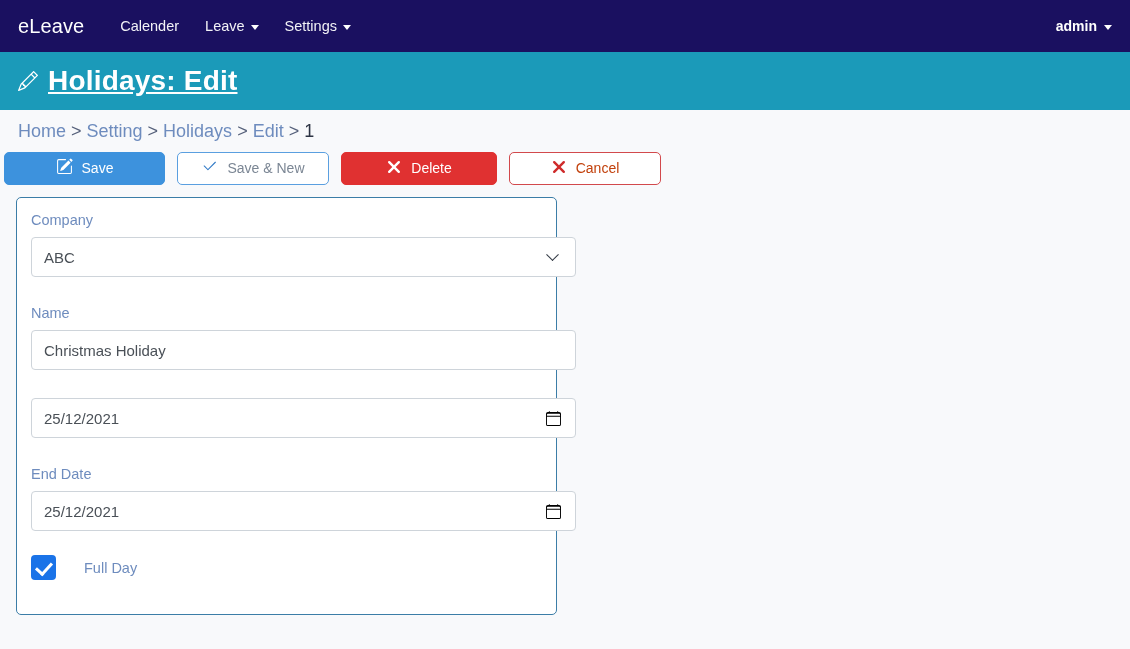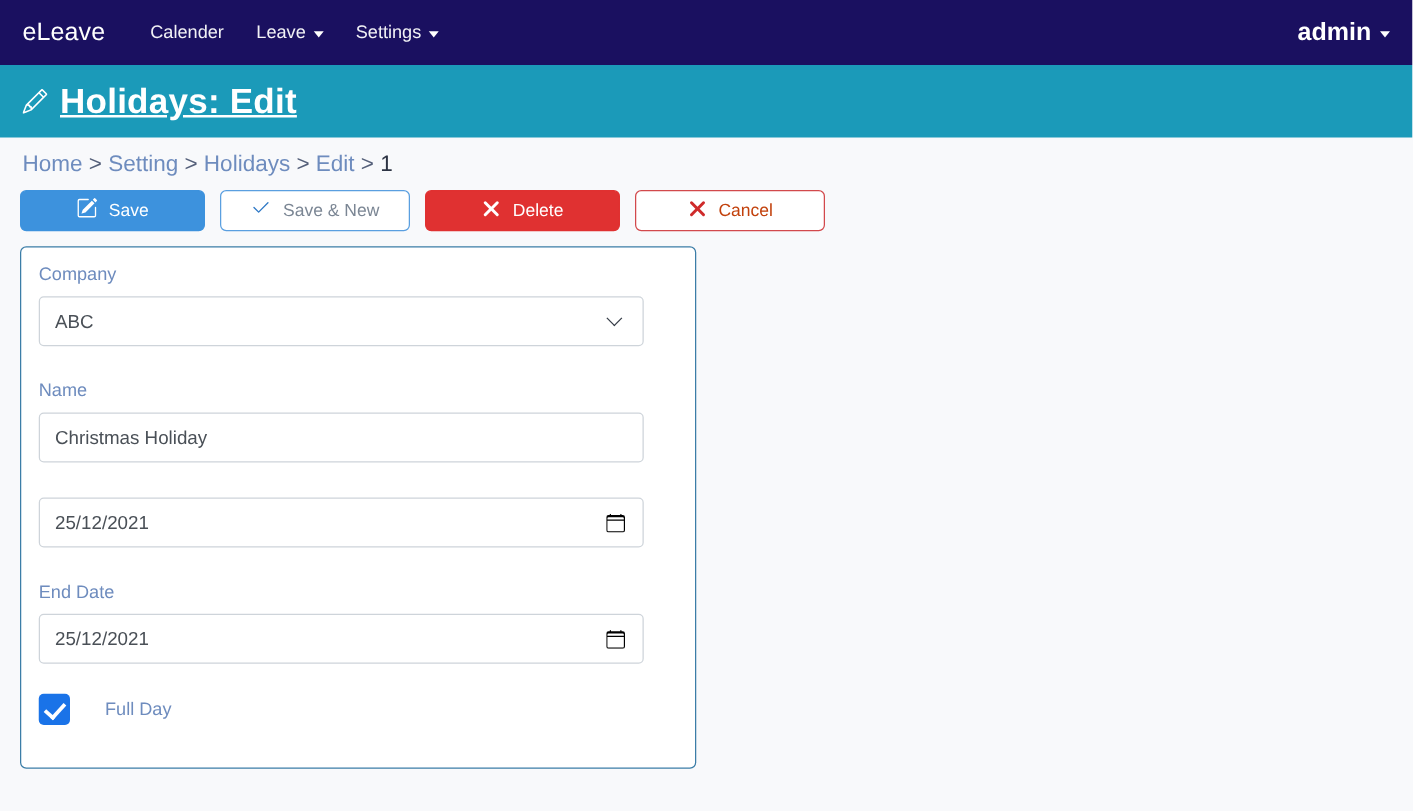--- a/index.html
+++ b/index.html
@@ -47,21 +47,21 @@
     display: inline-block;
     margin-top: 2px;
   }
   .nav-right {
     position: absolute;
     right: 18px;
     display: flex;
     align-items: center;
     gap: 7px;
     color: #ffffff;
-    font-size: 20px;
+    font-size: 14px;
     font-weight: bold;
     cursor: pointer;
   }
 
   
   .page-head {
     height: 58px;
     background: #1b9ab9;
     display: flex;
     align-items: center;
@@ -107,25 +107,24 @@
     justify-content: center;
     gap: 9px;
     font-size: 14px;
     cursor: pointer;
     padding: 0 14px;
     white-space: nowrap;
     border: 1px solid transparent;
     background: #ffffff;
   }
   .btn-save {
-    width: 148px;
+    width: 161px;
     background: #3d92dd;
     color: #ffffff;
     border-color: #3d92dd;
-    margin-left: 12px;
   }
   .btn-outline-primary {
     border-color: #5a9fe0;
     color: #7b8694;
   }
   .btn-save-close { width: 152px; }
   .btn-save-new   { width: 152px; }
   .btn-delete {
     width: 156px;
     background: #e03131;
@@ -149,21 +148,21 @@
     padding: 14px;
   }
   .field { margin-bottom: 6px; }
   .field-label {
     display: block;
     font-size: 14.5px;
     color: #6e8cbe;
     margin-bottom: 9px;
   }
   .control {
-    width: 484px;
+    width: 545px;
     height: 40px;
     border: 1px solid #ced4da;
     border-radius: 4px;
     background: #ffffff;
     font-family: "Liberation Sans", sans-serif;
     font-size: 15px;
     color: #4a5057;
     padding: 0 12px;
     display: flex;
     align-items: center;

